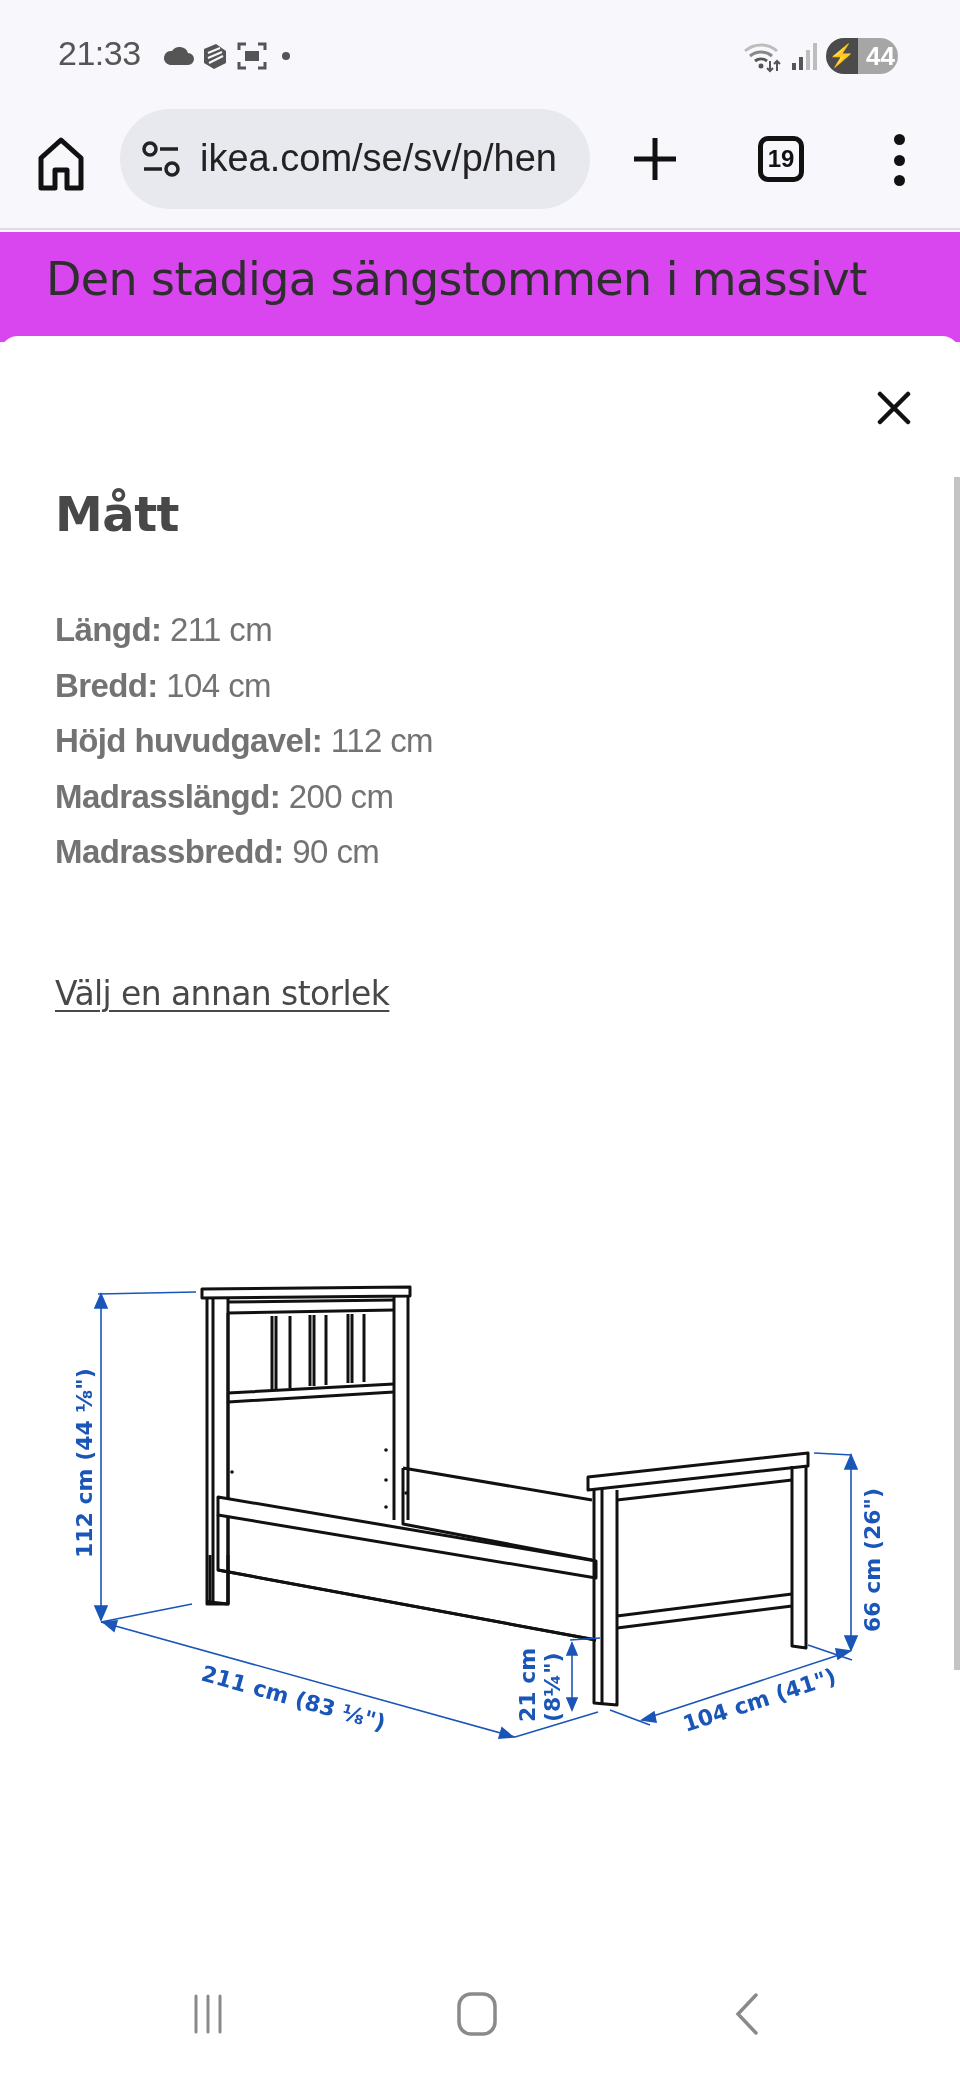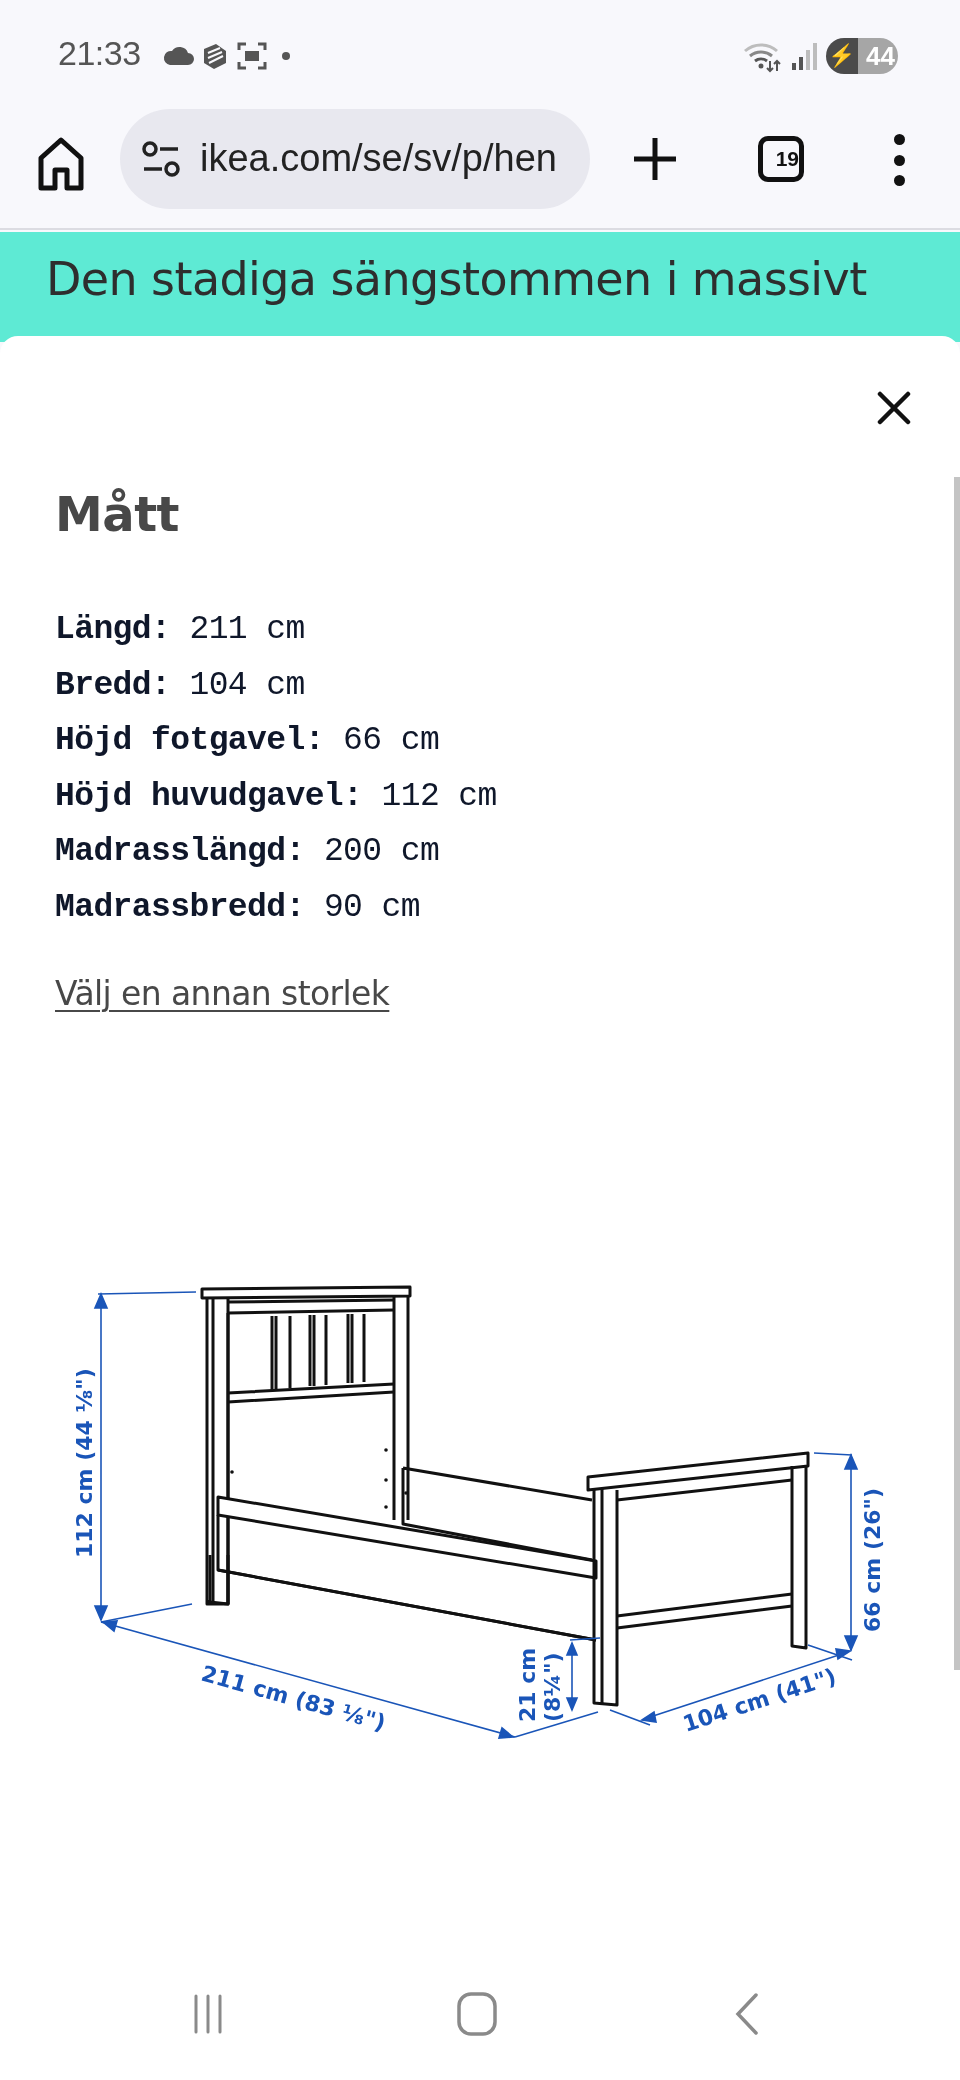--- a/index.html
+++ b/index.html
@@ -15,35 +15,35 @@
     .battery .bolt { width: 32px; background: #4b4b4b; display: flex; align-items: center; justify-content: center; font-size: 22px; }
     .battery .lvl { flex: 1; background: #a6a6a6; display: flex; align-items: center; justify-content: flex-start; padding-left: 8px; }
 
     
     .toolbar { position: absolute; left: 0; top: 108px; width: 960px; height: 122px; background: #f8f8fc; border-bottom: 2px solid #dcdce2; }
     .tb-home { position: absolute; left: 36px; top: 28px; width: 50px; height: 56px; }
     .urlbar { position: absolute; left: 120px; top: 0px; width: 470px; height: 100px; border-radius: 50px; background: #e8e8ef; top: 1px; }
     .urlbar .tune { position: absolute; left: 20px; top: 30px; width: 42px; height: 40px; }
     .urlbar .url { position: absolute; left: 80px; top: 28px; font-family: "Liberation Sans", sans-serif; font-size: 38px; color: #222; white-space: nowrap; overflow: hidden; width: 372px; }
     .tb-plus { position: absolute; left: 630px; top: 26px; width: 50px; height: 50px; }
-    .tb-tabs { position: absolute; left: 758px; top: 28px; width: 46px; height: 46px; border: 5px solid #111; border-radius: 10px; display: flex; align-items: center; justify-content: flex-end; font-family: "Liberation Sans", sans-serif; font-size: 21px; font-weight: bold; color: #111; }
+    .tb-tabs { position: absolute; left: 758px; top: 28px; width: 46px; height: 46px; border: 5px solid #111; border-radius: 10px; display: flex; align-items: center; justify-content: center; font-family: "Liberation Sans", sans-serif; font-size: 24px; font-weight: bold; color: #111; }
     .tb-menu { position: absolute; left: 888px; top: 26px; width: 22px; height: 52px; display: flex; flex-direction: column; justify-content: space-between; align-items: center; }
     .tb-menu span { width: 11px; height: 11px; border-radius: 50%; background: #111; display: block; }
 
     
-    .page-dim { position: absolute; left: 0; top: 232px; width: 960px; height: 110px; background: #5eead4; overflow: hidden; }
+    .page-dim { position: absolute; left: 0; top: 232px; width: 960px; height: 110px; background: #d946ef; overflow: hidden; }
     .page-dim .headline { position: absolute; left: 46px; top: 20px; font-family: "DejaVu Sans", sans-serif; font-size: 46px; color: #2e2e2e; white-space: nowrap; letter-spacing: -0.6px; }
 
     
     .sheet { position: absolute; left: 0; top: 336px; width: 960px; height: 1600px; background: #fff; border-radius: 18px 18px 0 0; }
     .close-btn { position: absolute; left: 868px; top: 46px; width: 52px; height: 52px; display: flex; align-items: center; justify-content: center; cursor: pointer; }
     .scrollbar { position: absolute; left: 954px; top: 141px; width: 6px; height: 1193px; background: #c4c4c4; }
     .title { position: absolute; left: 55px; top: 150px; font-family: "DejaVu Sans", sans-serif; font-weight: bold; font-size: 48px; color: #484848; letter-spacing: -0.5px; }
     .dims { position: absolute; left: 55px; top: 266px; list-style: none; }
-    .dims li { font-family: Liberation Mono, monospace; font-size: 33px; line-height: 55.5px; color: #0f172a; white-space: nowrap; letter-spacing: -0.6px; }
+    .dims li { font-family: Liberation Sans, sans-serif; font-size: 33px; line-height: 55.5px; color: #737373; white-space: nowrap; letter-spacing: -0.6px; }
     .dims li b { font-weight: bold; }
     .size-link { position: absolute; left: 55px; top: 638px; font-family: "DejaVu Sans", sans-serif; font-size: 33px; color: #484848; text-decoration: underline; text-underline-offset: 5px; text-decoration-thickness: 2px; letter-spacing: -0.6px; cursor: pointer; }
 
     .drawing { position: absolute; left: 0; top: 910px; width: 960px; height: 520px; }
     .dimlabel { font-family: "DejaVu Sans", sans-serif; font-weight: bold; font-size: 22px; fill: #1a55b8; }
 
     
     .navbar { position: absolute; left: 0; top: 1936px; width: 960px; height: 144px; background: #fff; }
     .nav-btn { position: absolute; top: 48px; width: 60px; height: 60px; display: flex; align-items: center; justify-content: center; }
   </style>
@@ -125,21 +125,20 @@
         <path d="M3 3 L31 31 M31 3 L3 31" stroke="#111" stroke-width="4.5" stroke-linecap="round"></path>
       </svg>
   </div>
   <div class="scrollbar"></div>
 
   <h1 class="title">Mått</h1>
 
   <ul class="dims">
     <li><b>Längd:</b> <span>211 cm</span></li>
     <li><b>Bredd:</b> <span>104 cm</span></li>
-    <li><b>Höjd fotgavel:</b> <span>66 cm</span></li>
     <li><b>Höjd huvudgavel:</b> <span>112 cm</span></li>
     <li><b>Madrasslängd:</b> <span>200 cm</span></li>
     <li><b>Madrassbredd:</b> <span>90 cm</span></li>
   </ul>
 
   <a class="size-link">Välj en annan storlek</a>
 
   <svg class="drawing" viewBox="0 1246 960 520" width="960" height="520">
     <g stroke="#111" stroke-width="3" fill="none" stroke-linejoin="round">
 

